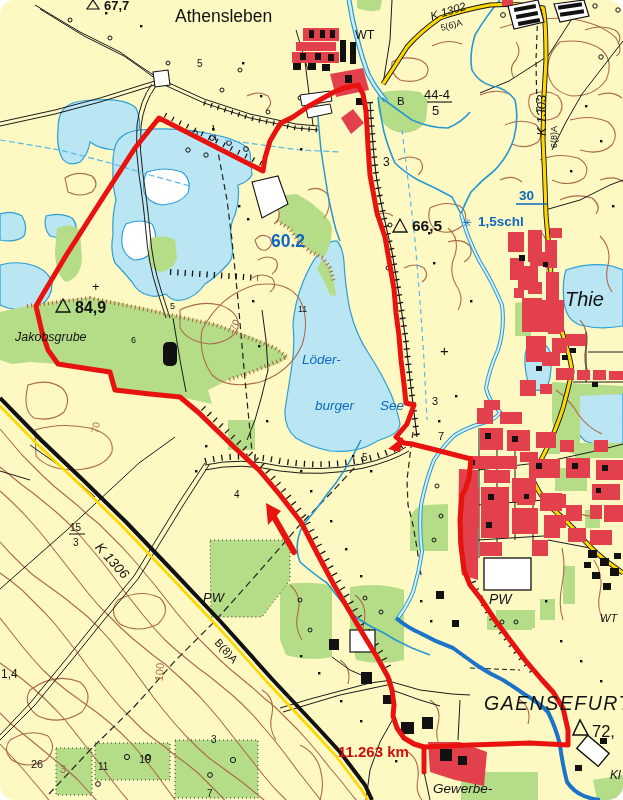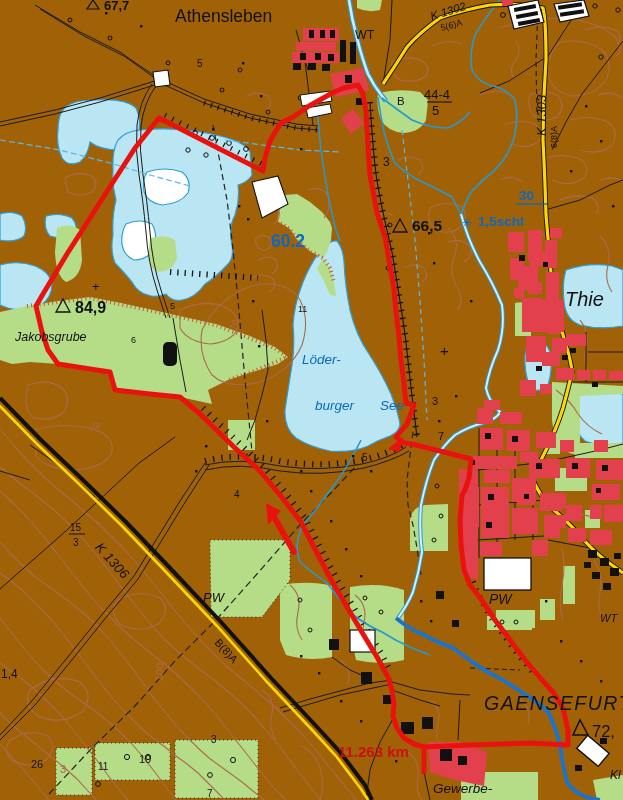--- a/index.html
+++ b/index.html
@@ -1,17 +1,17 @@
 <!DOCTYPE html>
 <html><head>
 <meta charset="utf-8">
 <style>
 html,body{margin:0;padding:0;background:#fff;}
-#map{width:623px;height:800px;position:relative;overflow:hidden;background:#a16207;
-font-family:"Liberation Sans",sans-serif;}
+#map{width:623px;height:800px;position:relative;overflow:hidden;background:#fef9c3;
+font-family:"Liberation Sans",sans-serif;border-radius:15px;}
 svg{position:absolute;top:0;left:0;}
 </style>
 </head>
 <body>
 <div id="map">
 <svg width="623" height="800" viewBox="0 0 623 800">
 
 <g id="water" fill="#b9e6f2" stroke="#2e9ed8" stroke-width="1.2">
 <path d="M63,110 Q70,100 95,100 Q125,98 136,108 Q142,120 138,135 Q134,148 120,150 Q100,150 90,142 Q88,155 80,162 Q68,167 62,158 Q56,145 58,130 Q58,116 63,110 Z"></path>
 <path d="M140,130 Q180,126 220,136 Q245,142 250,152 L252,175 Q248,182 238,185 Q240,200 235,215 Q228,228 232,245 Q234,258 228,264 Q215,278 205,284 Q195,298 182,300 Q172,302 166,294 Q155,298 148,295 Q138,293 132,282 Q122,270 115,263 Q110,250 113,235 Q112,215 116,200 Q112,185 113,170 Q112,150 118,140 Q126,131 140,130 Z"></path>

